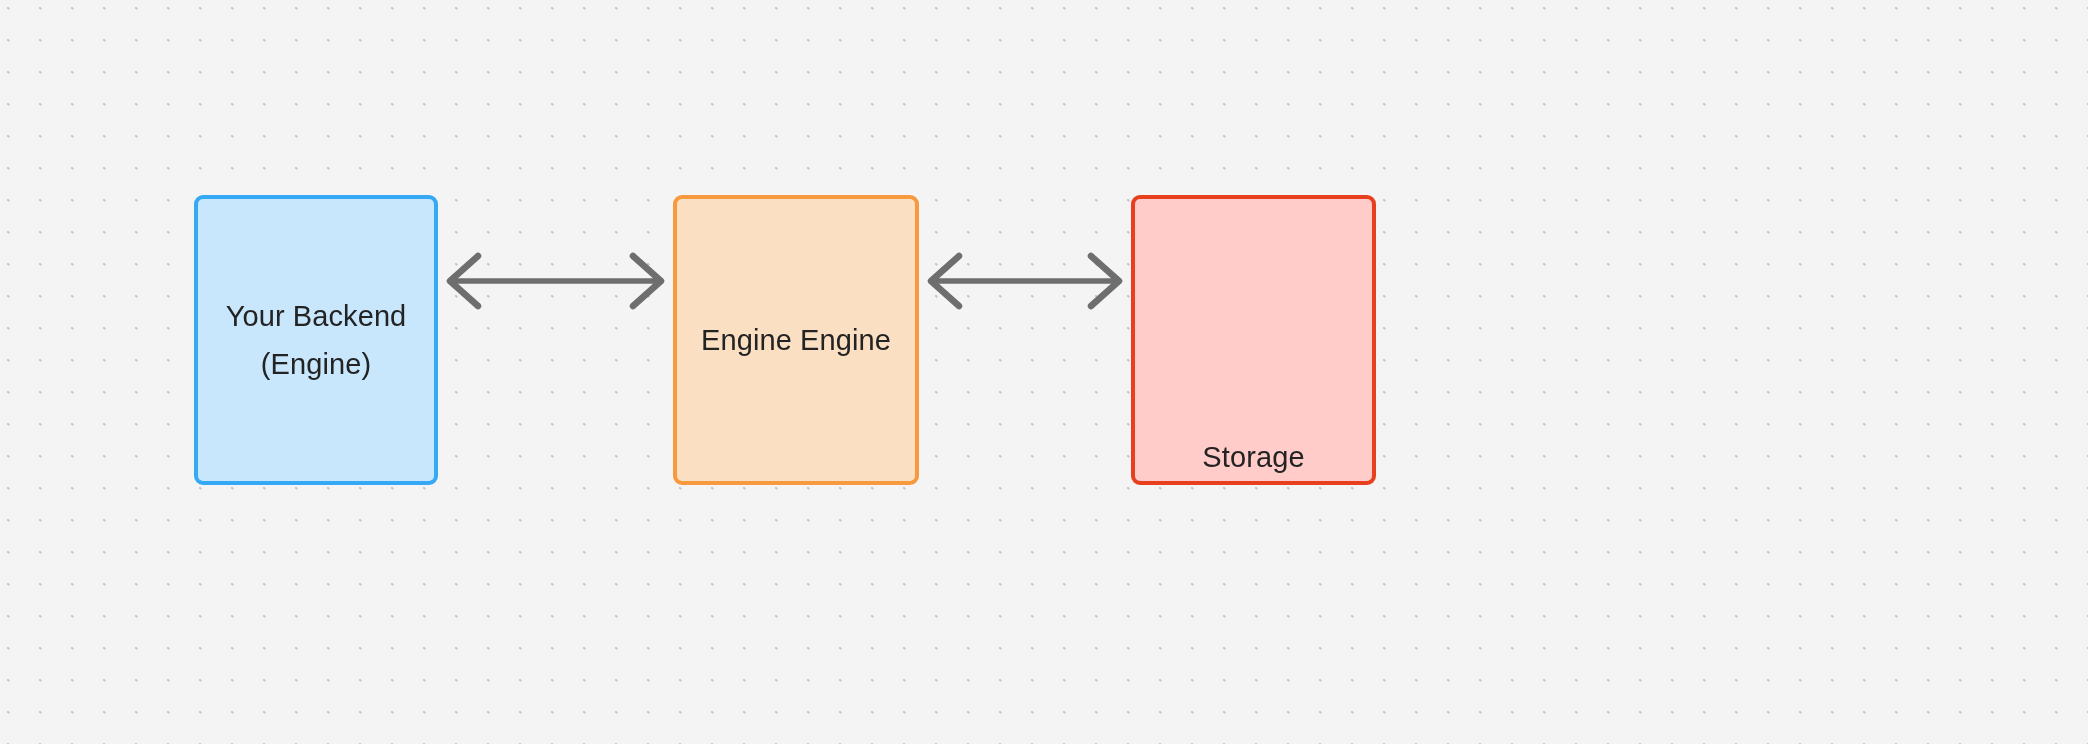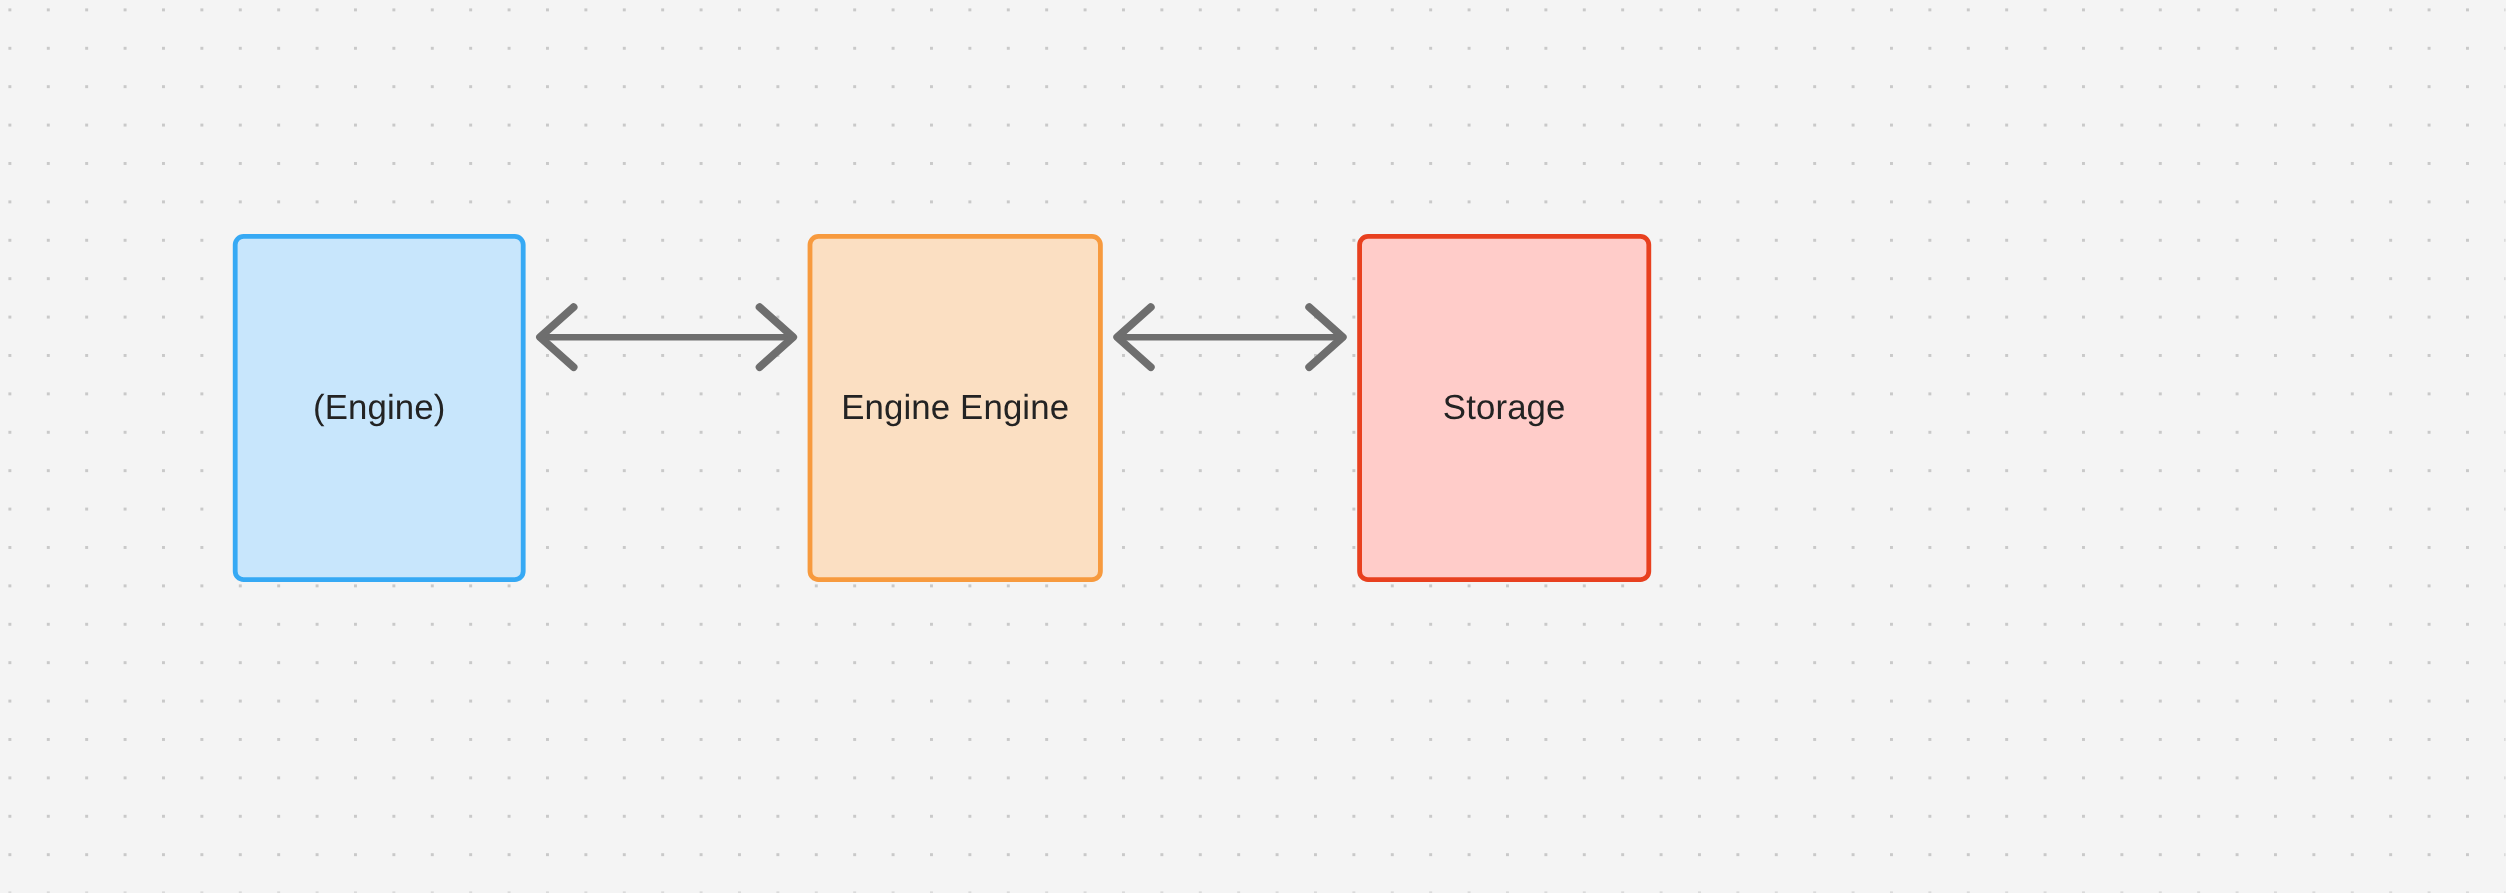--- a/index.html
+++ b/index.html
@@ -75,20 +75,21 @@
     background: #fbdfc2;
   }
 
   #node-storage {
     left: 1131px;
     top: 195px;
     width: 245px;
     height: 290px;
     border-color: #e8401f;
     background: #ffccc9;
+    justify-content: flex-end;
   }
 </style>
 </head>
 <body>
 
 <div id="diagram-canvas">
 
   <svg id="connector-layer" width="2088" height="744" viewBox="0 0 2088 744" xmlns="http://www.w3.org/2000/svg">
 
     <g>
@@ -98,20 +99,21 @@
     </g>
 
     <g>
       <line x1="933" y1="281" x2="1117" y2="281" stroke="#6e6e6e" stroke-width="5.5" stroke-linecap="round"></line>
       <polyline points="959,256 931,281 959,306" fill="none" stroke="#6e6e6e" stroke-width="6.5" stroke-linecap="round" stroke-linejoin="round"></polyline>
       <polyline points="1091,256 1119,281 1091,306" fill="none" stroke="#6e6e6e" stroke-width="6.5" stroke-linecap="round" stroke-linejoin="round"></polyline>
     </g>
   </svg>
 
   <div class="node" id="node-backend">
+    <span class="node-label">Your Backend</span>
     <span class="node-label">(Engine)</span>
   </div>
 
   <div class="node" id="node-engine">
     <span class="node-label">Engine Engine</span>
   </div>
 
   <div class="node" id="node-storage">
     <span class="node-label">Storage</span>
   </div>

